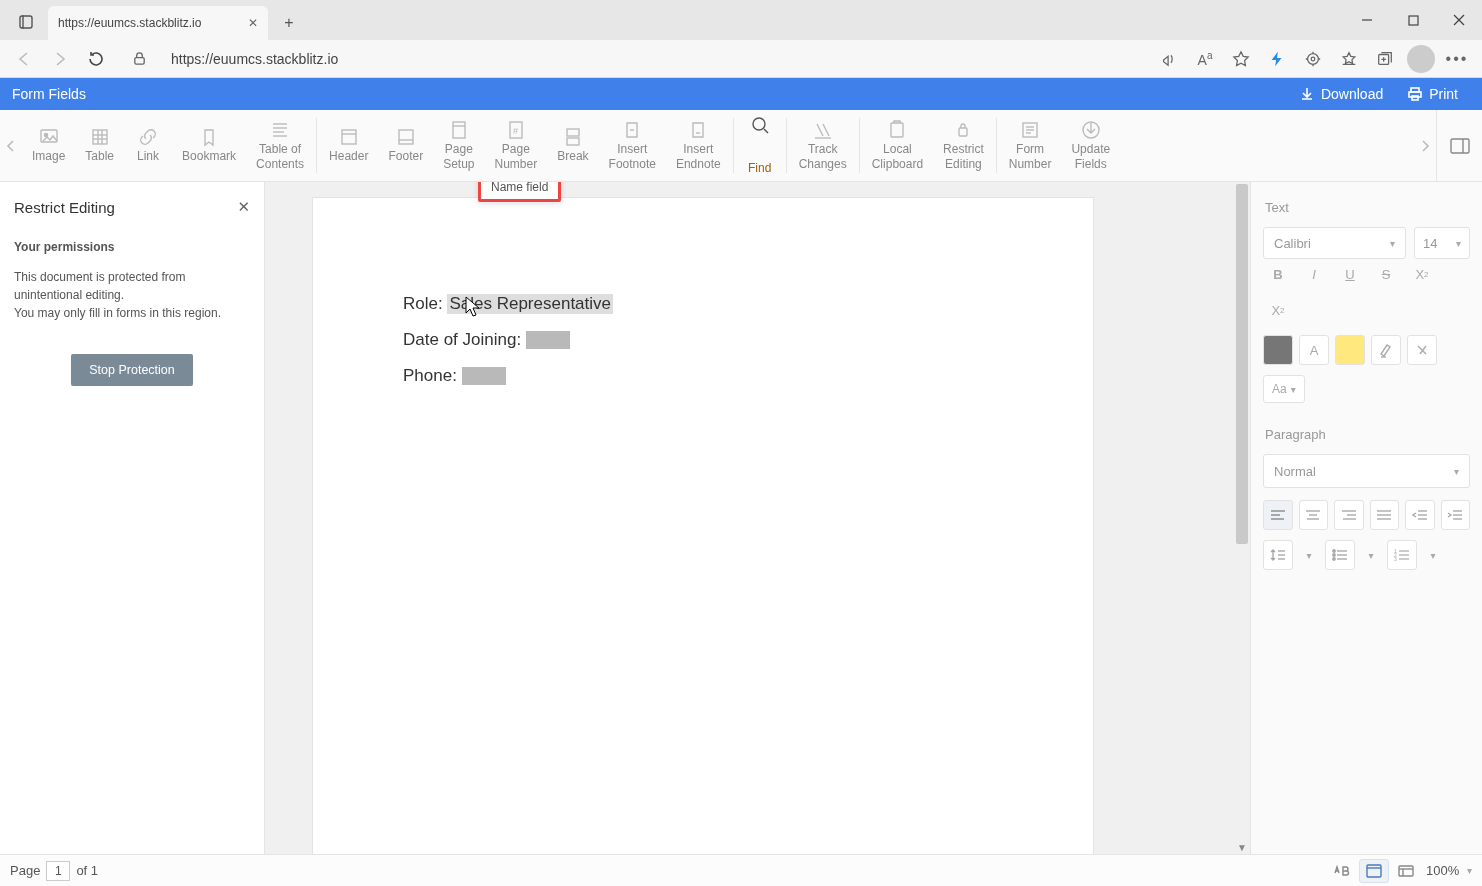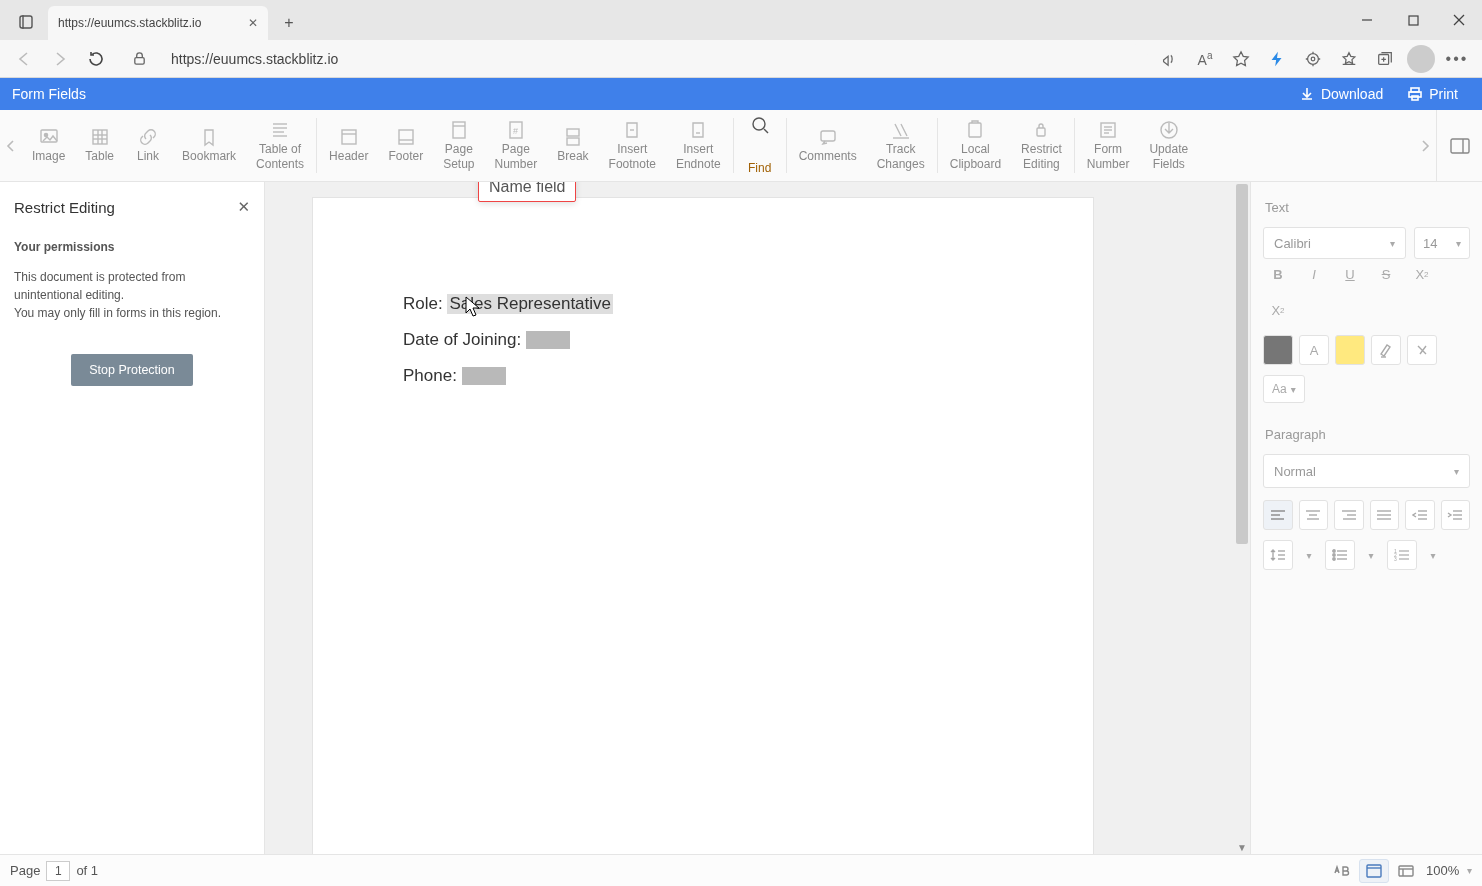--- a/index.html
+++ b/index.html
@@ -57,21 +57,21 @@
   .doc-scroll .up, .doc-scroll .down { position:absolute; left:0; right:0; height:14px; display:flex; align-items:center; justify-content:center; color:#888; font-size:10px; }
   .doc-scroll .up { top:0; }
   .doc-scroll .down { bottom:0; }
   .page { position:absolute; left:48px; top:16px; width:780px; bottom:0; background:#fff; box-shadow:0 0 0 1px #e3e3e3; padding:96px 90px; }
   .doc-line { font-size:17px; color:#333; margin-bottom:16px; display:flex; align-items:center; }
   .ff { display:inline-block; background:#b9b9b9; height:18px; }
   .ff.name { width:42px; background:#a7a7a7; }
   .ff.date { width:44px; }
   .ff.phone { width:44px; }
   .role-val { background:#dedede; padding:0 2px; }
-  .tooltip { position:absolute; background:#fff; border:1px solid #ef4444; box-shadow:0 2px 6px rgba(0,0,0,.12); padding:5px 10px; font-size:16px; color:#555; border-radius:2px; }
+  .tooltip { position:absolute; background:#fff; border:3px solid #ef4444; box-shadow:0 2px 6px rgba(0,0,0,.12); padding:5px 10px; font-size:12px; color:#555; border-radius:2px; }
   .cursor { position:absolute; width:18px; height:24px; }
 
   
   .right-panel { width:232px; border-left:1px solid #e5e5e5; background:#fafafa; padding:12px 12px; color:#aaa; }
   .rp-section { font-size:13px; color:#999; margin:6px 0 12px 2px; }
   .rp-row { display:flex; gap:8px; margin-bottom:0; }
   .rp-select { flex:1; height:32px; border:1px solid #e2e2e2; background:#fff; border-radius:3px; display:flex; align-items:center; padding:0 10px; font-size:13px; color:#999; justify-content:space-between; }
   .rp-num { width:56px; height:32px; border:1px solid #e2e2e2; background:#fff; border-radius:3px; display:flex; align-items:center; padding:0 8px; font-size:13px; color:#999; justify-content:space-between; }
   .rp-icons { display:flex; gap:6px; margin-bottom:10px; flex-wrap:wrap; }
   .rp-ibtn { width:30px; height:30px; border:1px solid transparent; border-radius:3px; display:flex; align-items:center; justify-content:center; font-size:13px; color:#aaa; background:transparent; }
@@ -334,27 +334,20 @@
       <div class="ribbon-item enabled">
         <svg width="20" height="20" viewBox="0 0 20 20" fill="none" stroke="#555" stroke-width="1.4">
           <circle cx="9" cy="9" r="6"></circle>
           <line x1="14" y1="14" x2="18" y2="18"></line>
         </svg>
         <span style="white-space:pre-line">Find</span>
       </div>
       <div class="ribbon-sep"></div>
       <div class="ribbon-item">
         <svg width="20" height="20" viewBox="0 0 20 20" fill="none" stroke="#bbb" stroke-width="1.4">
-          <rect x="3" y="4" width="14" height="10" rx="2"></rect>
-          <path d="M7 14l-2 3 4-1"></path>
-        </svg>
-        <span style="white-space:pre-line">Comments</span>
-      </div>
-      <div class="ribbon-item">
-        <svg width="20" height="20" viewBox="0 0 20 20" fill="none" stroke="#bbb" stroke-width="1.4">
           <path d="M4 4l6 12M10 4l6 12"></path>
           <line x1="2" y1="18" x2="18" y2="18"></line>
         </svg>
         <span style="white-space:pre-line">Track
 Changes</span>
       </div>
       <div class="ribbon-sep"></div>
       <div class="ribbon-item">
         <svg width="20" height="20" viewBox="0 0 20 20" fill="none" stroke="#bbb" stroke-width="1.4">
           <rect x="4" y="3" width="12" height="14" rx="1"></rect>

